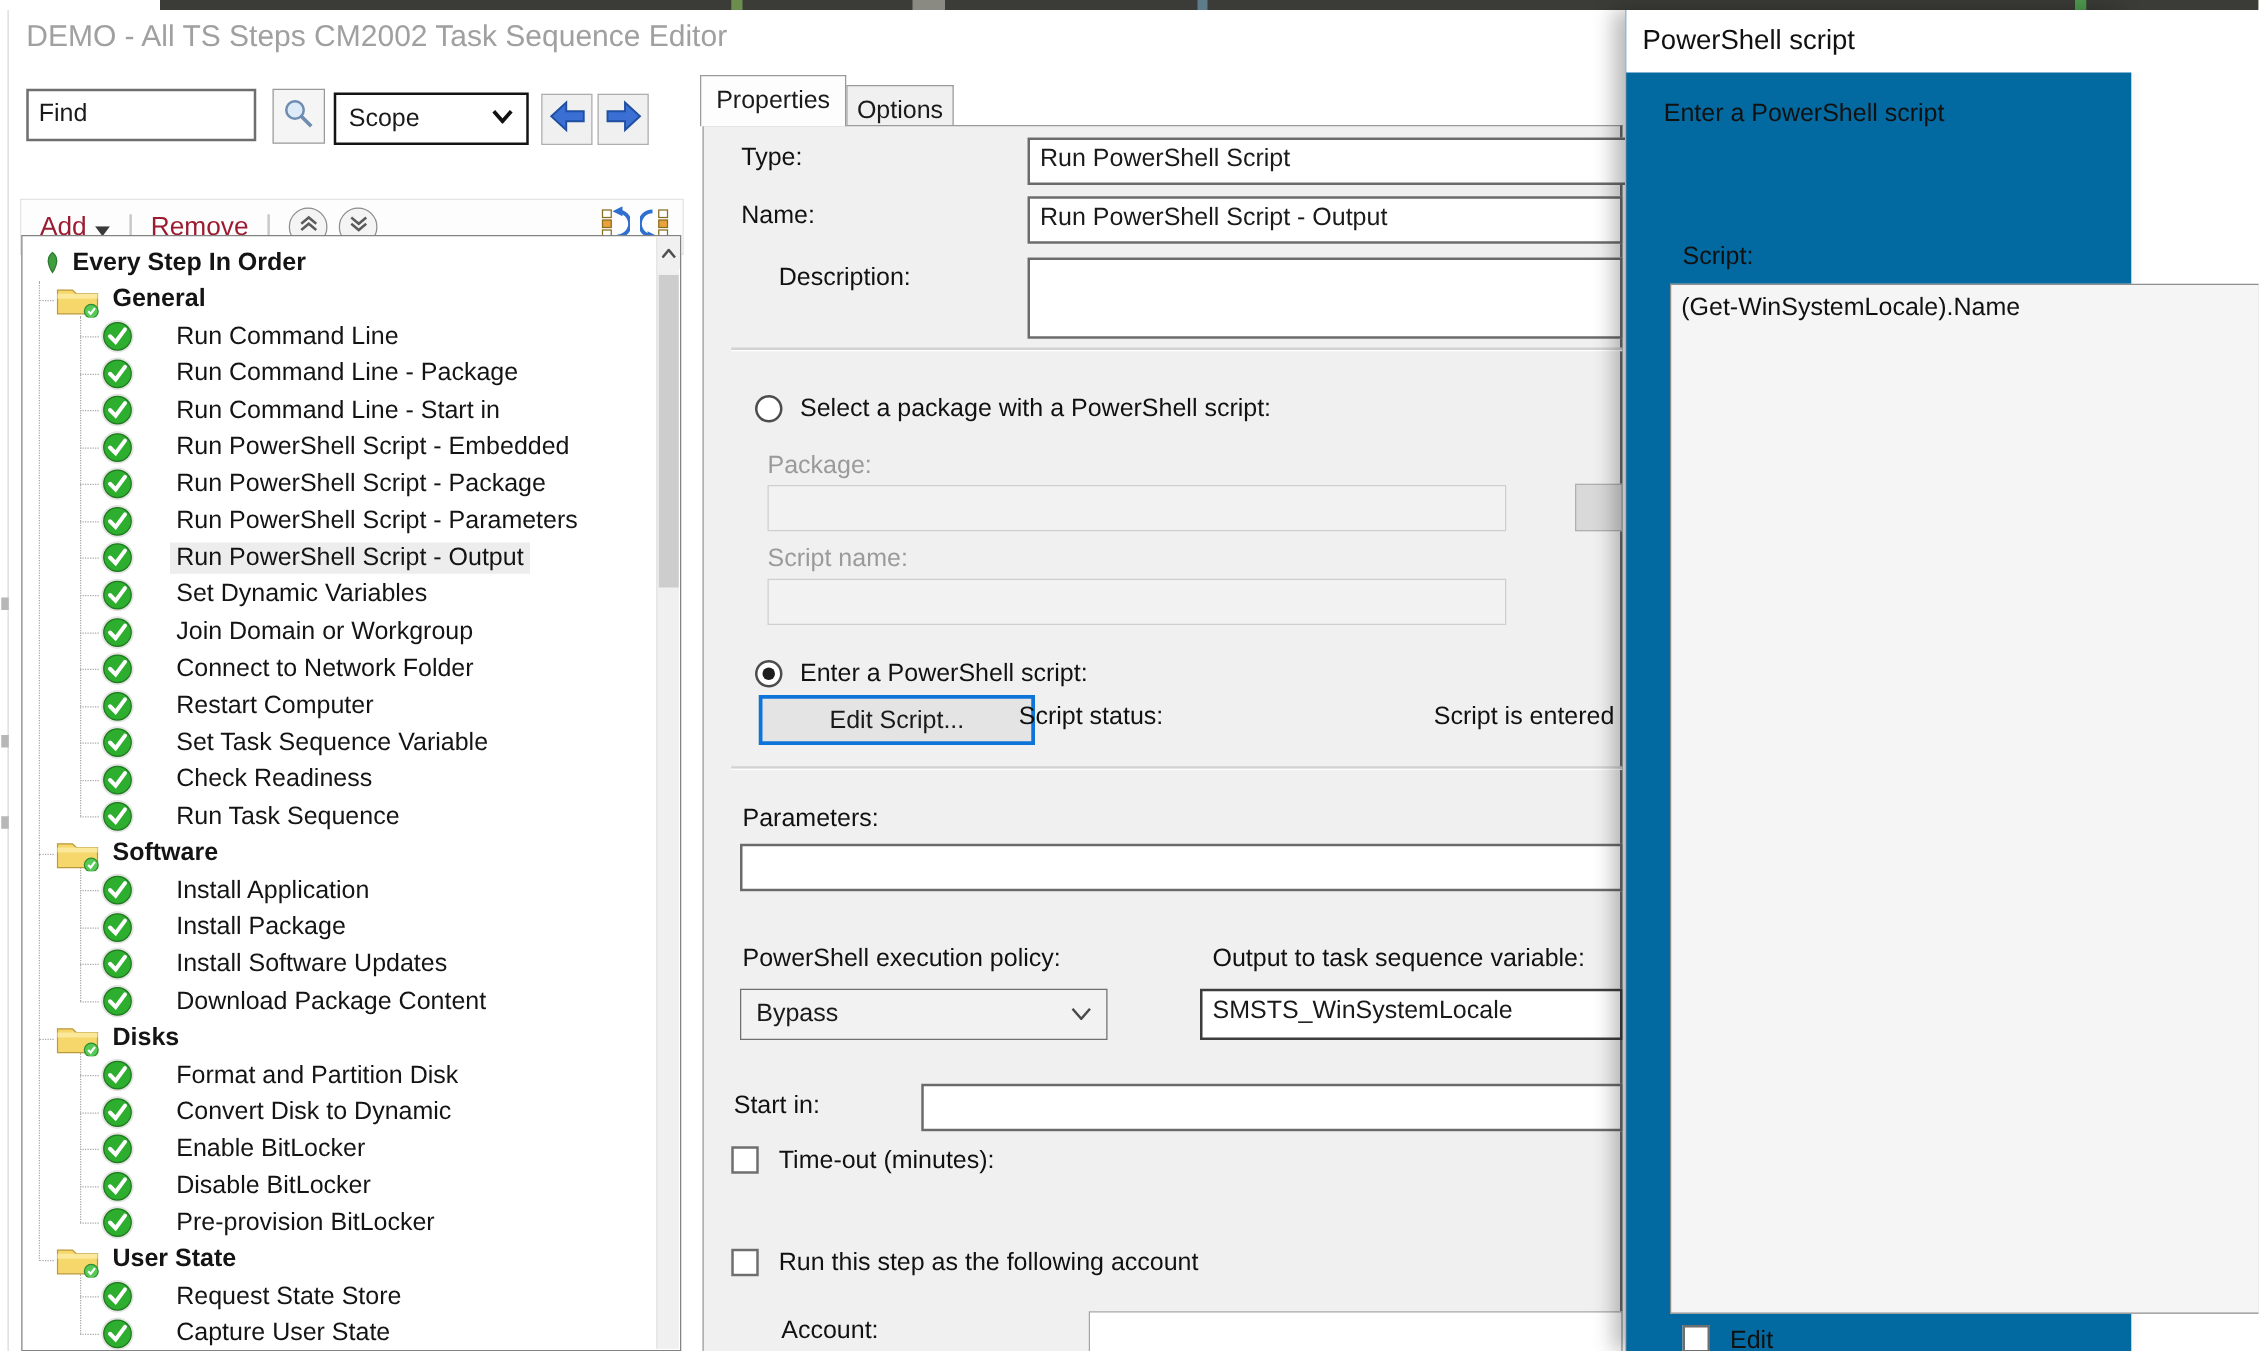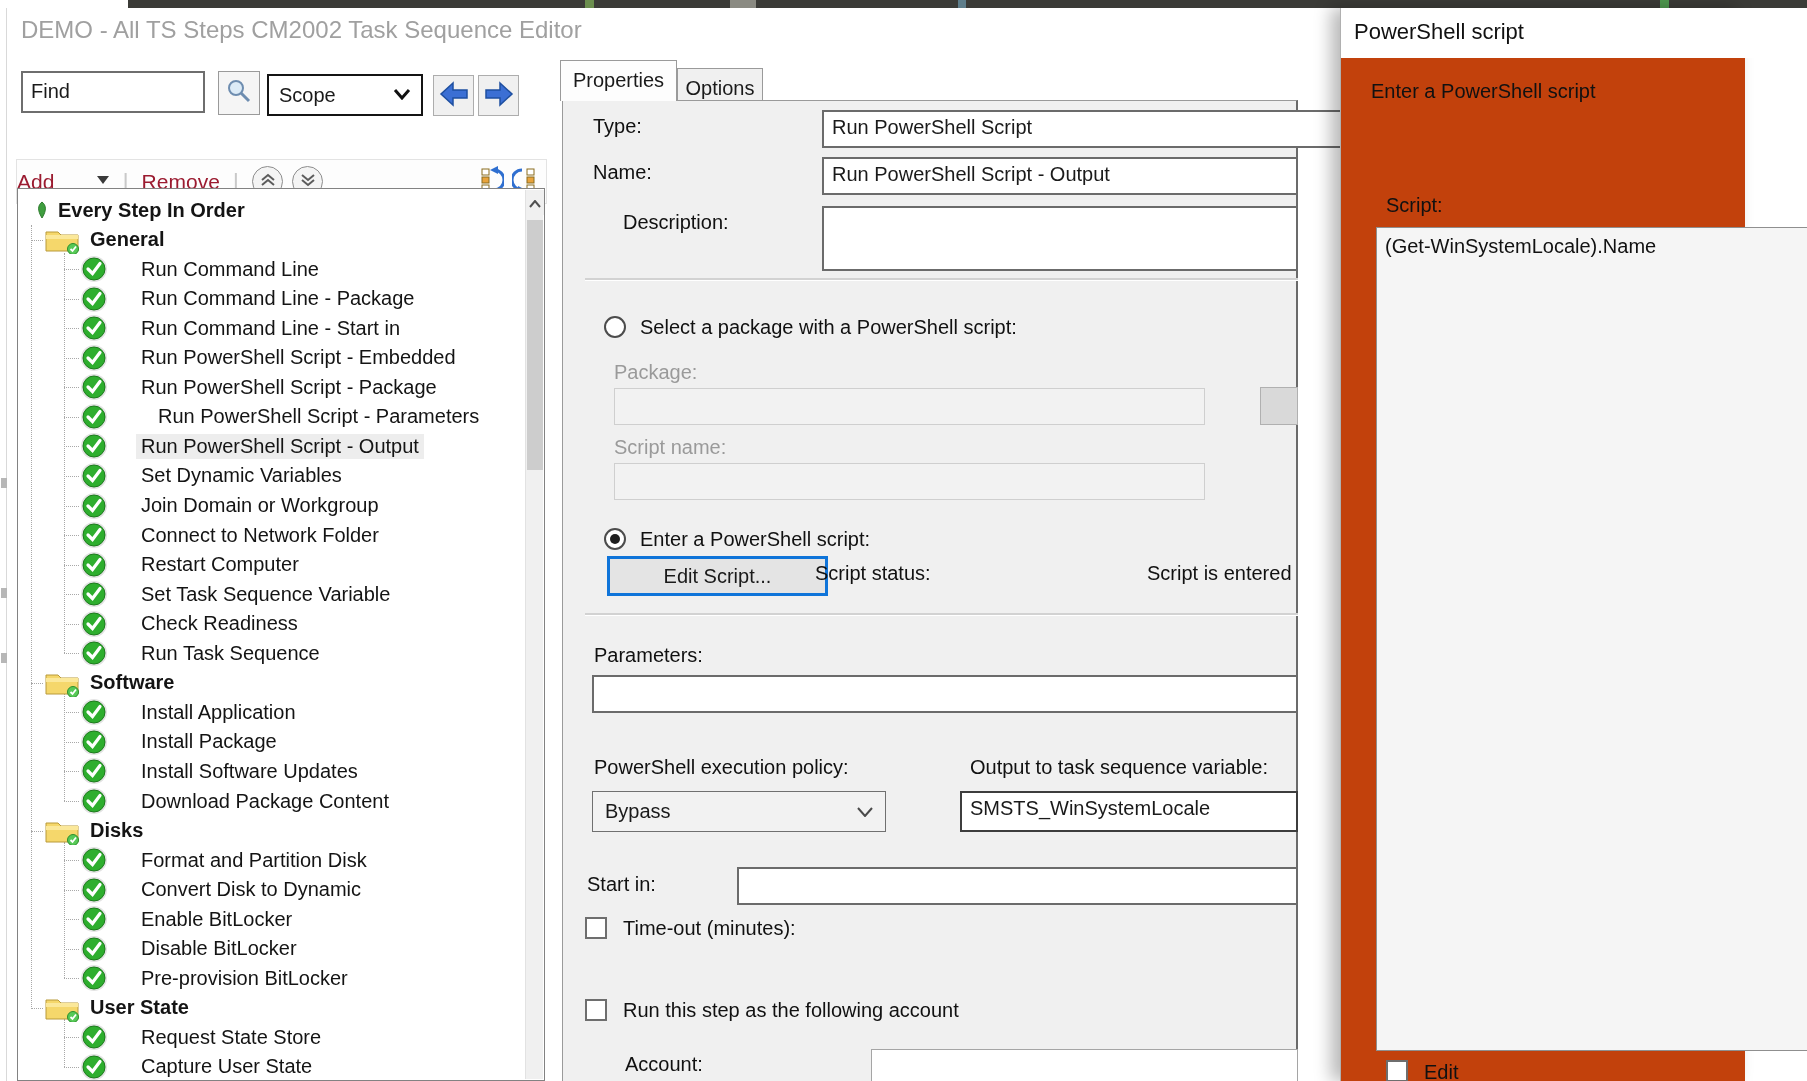--- a/index.html
+++ b/index.html
@@ -73,21 +73,21 @@
     </div>
     <div class="abs" style="left:471px;top:67px;width:41px;height:41px;background:#f0f0f0;border:1px solid #adadad;display:flex;align-items:center;justify-content:center;">
       <span>
         <svg width="30" height="26" viewBox="0 0 30 26">
             <path d="M16 2 L28 13 L16 24 L16 17 L2 17 L2 9 L16 9 Z" fill="#3b6fd4" stroke="#1e4fa0" stroke-width="1.5"></path>
           </svg>
       </span>
     </div>
 
     <div class="abs" style="left:9px;top:151px;width:531px;height:45px;background:#fdfdfd;border:1px solid #e3e3e3;display:flex;align-items:center;">
-      <div style="display:flex;align-items:flex-start;cursor:default;gap:36px;">
+      <div style="display:flex;align-items:flex-end;margin-left:15px;cursor:default;">
         <span class="maroon" style="font-size:21px;">Add</span>
         <span style="margin-left:7px;">
           <svg width="12" height="8" viewBox="0 0 12 8">
               <polygon points="0,0 12,0 6,8" fill="#3a3a3a"></polygon>
             </svg>
         </span>
       </div>
       <span class="tsep" style="margin:0 13px;">|</span>
       <span class="maroon" style="font-size:21px;">Remove</span>
       <span class="tsep" style="margin:0 13px;">|</span>
@@ -202,21 +202,21 @@
           <div class="row step" style="top: 372.3px; left: 62px;">
             <span style="display: flex; align-items: center;">
               <svg width="28" height="28" viewBox="0 0 28 28">
                 <circle cx="14" cy="14" r="13" fill="#e3e3e3"></circle>
                 <circle cx="14" cy="14" r="11" fill="#2eae2e" stroke="#1d7a1d"></circle>
                 <path d="M8 14 L12.5 18.5 L20 8.5" fill="none" stroke="#ffffff" stroke-width="3.2" stroke-linecap="round"></path>
               </svg>
             </span>
             <span class="tlabel">Run PowerShell Script - Package</span>
           </div>
-          <div class="row step" style="top: 401.85px; left: 62px; gap: 17px;">
+          <div class="row step" style="top: 401.85px; left: 62px;">
             <span style="display: flex; align-items: center;">
               <svg width="28" height="28" viewBox="0 0 28 28">
                 <circle cx="14" cy="14" r="13" fill="#e3e3e3"></circle>
                 <circle cx="14" cy="14" r="11" fill="#2eae2e" stroke="#1d7a1d"></circle>
                 <path d="M8 14 L12.5 18.5 L20 8.5" fill="none" stroke="#ffffff" stroke-width="3.2" stroke-linecap="round"></path>
               </svg>
             </span>
             <span class="tlabel">Run PowerShell Script - Parameters</span>
           </div>
           <div class="row step selected" style="top: 431.4px; left: 62px;">
@@ -517,21 +517,21 @@
 
   <div class="abs cb" style="left:585px;top:917px;"></div>
   <div class="abs lbl" style="left:623px;top:917px;">Time-out (minutes):</div>
 
   <div class="abs cb" style="left:585px;top:999px;"></div>
   <div class="abs lbl" style="left:623px;top:999px;">Run this step as the following account</div>
 
   <div class="abs lbl" style="left:625px;top:1053px;">Account:</div>
   <div class="abs" style="left:871px;top:1049px;width:427px;height:40px;background:#ffffff;border:1px solid #a5a5a5;font-size:20px;padding:5px 8px;"></div>
 
-  <div class="abs" style="left:1340px;top:8px;width:405px;height:1073px;background:#c2410c;border-left:1px solid #b0b0b0;box-shadow:-9px 0 16px rgba(0,0,0,0.28);">
+  <div class="abs" style="left:1300px;top:8px;width:405px;height:1073px;background:#0369a1;border-left:1px solid #b0b0b0;box-shadow:-9px 0 16px rgba(0,0,0,0.28);">
     <div class="abs" style="left:0;top:0;width:507px;height:50px;background:#ffffff;">
       <div class="abs" style="left:13px;top:11px;font-size:22px;color:#111;white-space:nowrap;">PowerShell script</div>
     </div>
     <div class="abs" style="left:30px;top:72px;font-size:20px;color:#111;white-space:nowrap;">Enter a PowerShell script</div>
     <div class="abs" style="left:45px;top:186px;font-size:20px;color:#111;">Script:</div>
     <div class="abs" style="left:35px;top:219px;width:472px;height:824px;background:#f5f5f5;border:1px solid #8f8f8f;padding:7px 8px;font-size:20px;color:#111;white-space:pre-wrap;">(Get-WinSystemLocale).Name</div>
     <div class="abs cb" style="left:45px;top:1052px;"></div>
     <div class="abs" style="left:83px;top:1053px;font-size:20px;color:#111;">Edit</div>
   </div>
 

